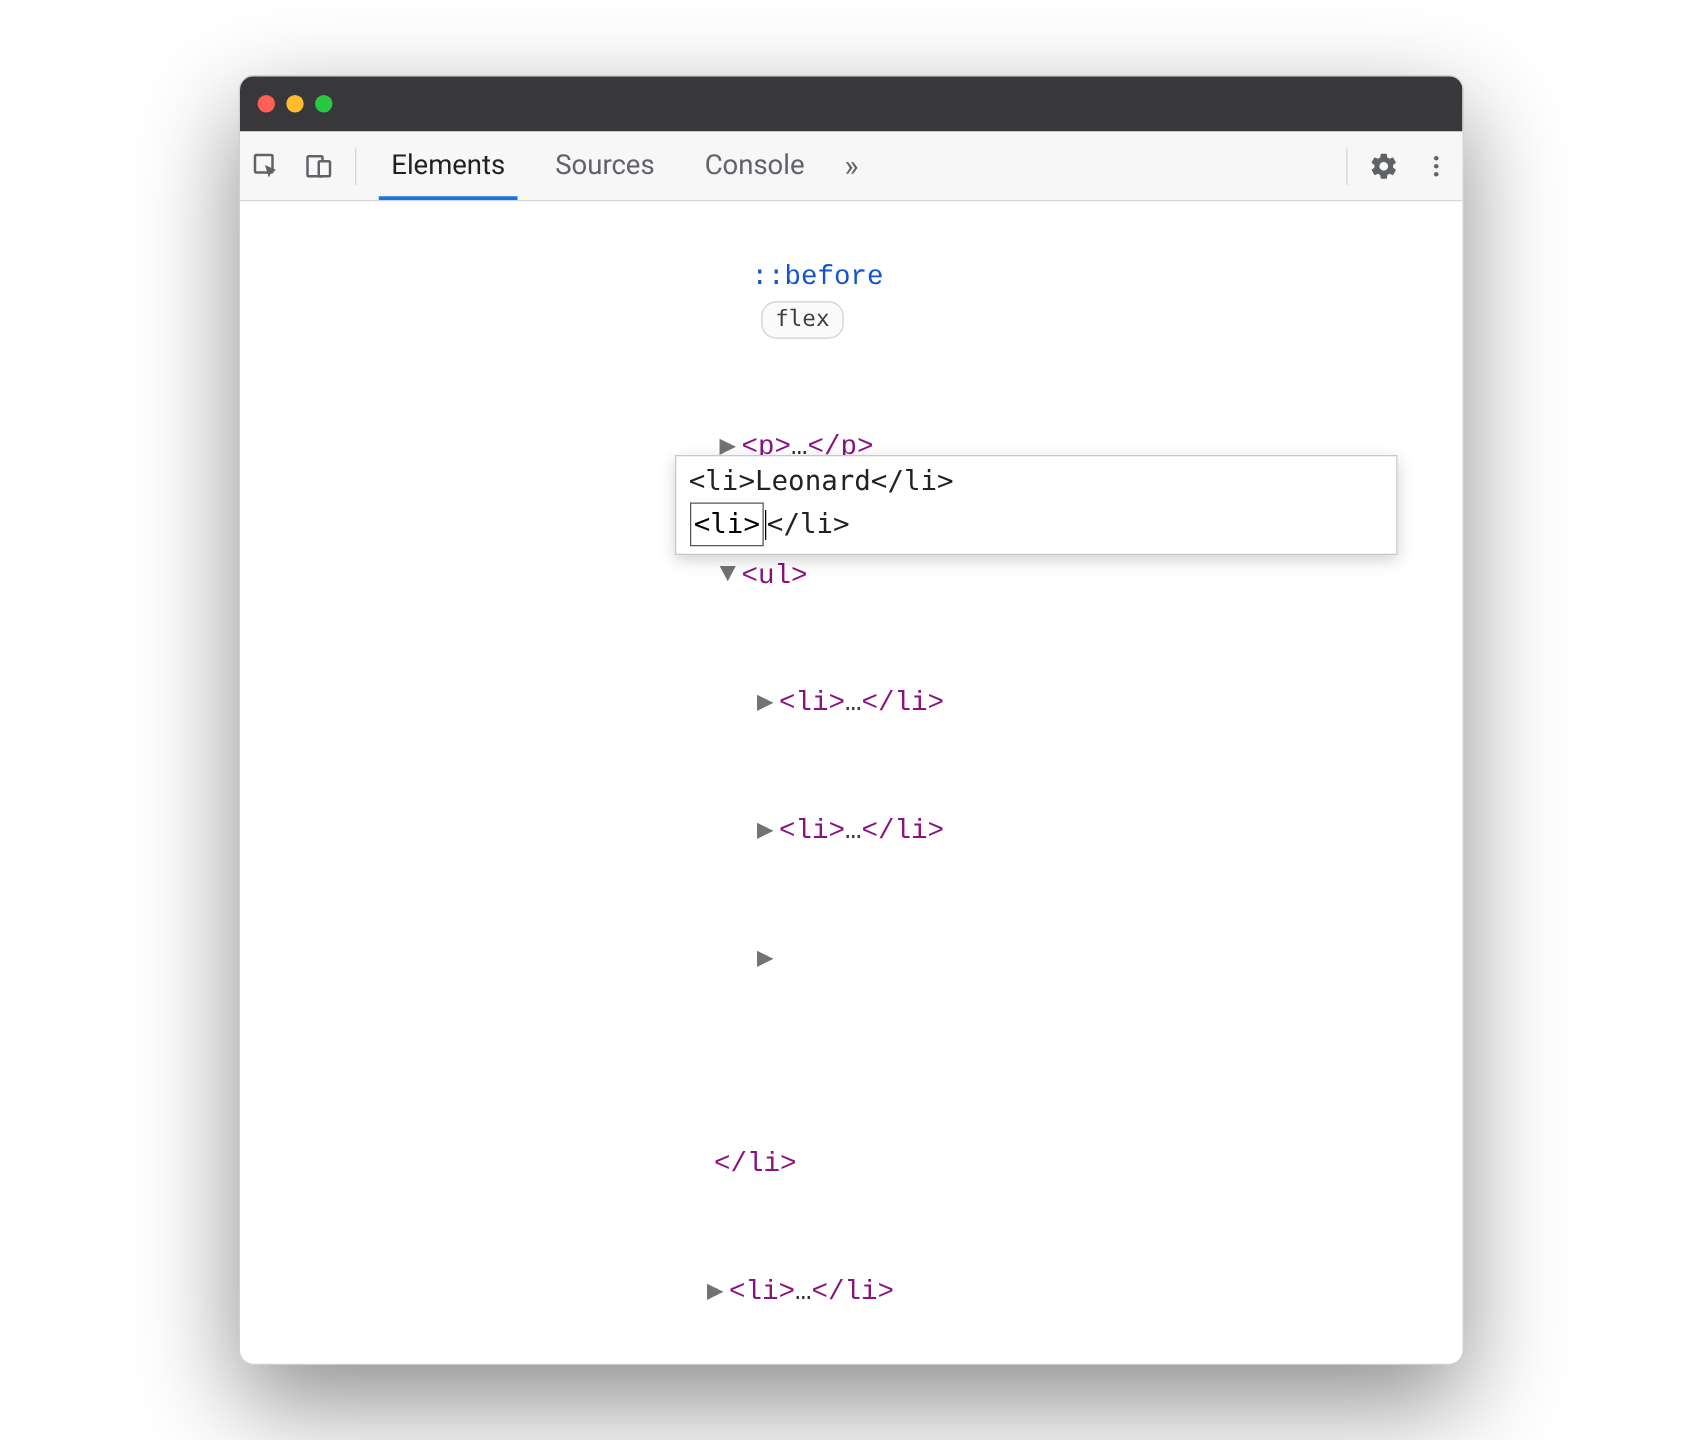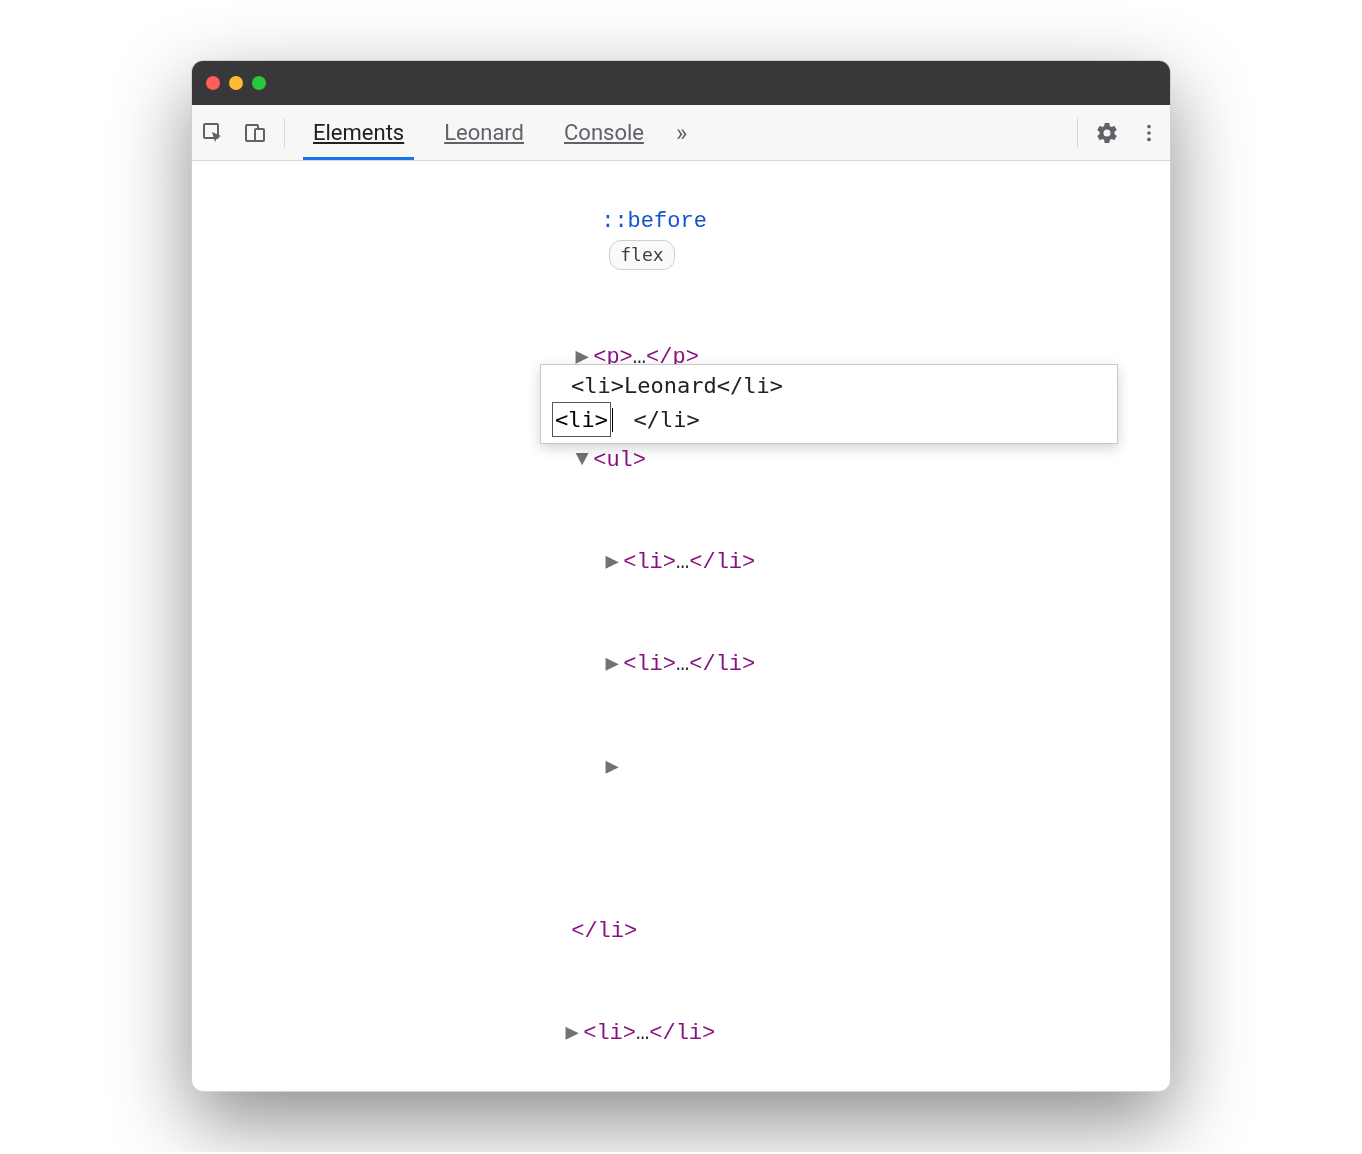--- a/index.html
+++ b/index.html
@@ -46,21 +46,21 @@
     border-bottom: 1px solid #d7d7d7;
     background:#f7f7f7;
     font-size: 21px;
     color:#5f6368;
   }
   .tb-iconbtn { width:42px; display:flex; align-items:center; justify-content:center; color:#5f6368; }
   .tb-sep { width:1px; height:30px; background:#d7d7d7; margin: 0 8px; }
   .tabs { display:flex; align-items:stretch; height:100%; }
   .tab {
     padding: 0 20px; display:flex; align-items:center; position:relative;
-    color:#5f6368; font-size:22px;text-decoration:underline;
+    color:#5f6368; font-size:22px;
   }
   .tab.active { color:#202124; }
   .tab.active::after {
     content:""; position:absolute; bottom:0; left:10px; right:10px; height:3px;
     background:#1a73e8;
   }
   .tb-spacer { flex:1; }
   .more-chevrons { font-size:24px; color:#5f6368; padding: 0 12px; }
   
   .dom-panel {
@@ -101,21 +101,21 @@
     box-shadow: 0 4px 12px rgba(0,0,0,0.18);
     padding: 4px 10px 6px 10px;
     font-family: Menlo, Consolas, monospace;
     font-size: 22px;
     line-height:1.5;
   }
   .editbox .row2 { display:flex; align-items:center; }
   .caret {
     display:inline-block; width:1.5px; height:24px; background:#000;
   }
-  .editbox .edit-tag { color:#222;margin-left:20px; }
+  .editbox .edit-tag { color:#222; }
   .hlbox { border:1px solid #555; padding:0 2px; margin:0 1px; }
 </style>
 </head>
 <body>
 
 <div class="window">
 
   <div class="titlebar">
     <div class="traffic">
       <span class="tl-red"></span>
@@ -133,21 +133,21 @@
     </div>
     <div class="tb-iconbtn">
       <svg width="24" height="24" viewBox="0 0 24 24" fill="none" stroke="#5f6368" stroke-width="2">
         <rect x="3" y="4" width="12" height="16" rx="1"></rect>
         <rect x="12" y="8" width="9" height="12" rx="1" fill="#f7f7f7"></rect>
       </svg>
     </div>
     <div class="tb-sep"></div>
     <div class="tabs">
       <div class="tab active">Elements</div>
-      <div class="tab">Leonard</div>
+      <div class="tab">Sources</div>
       <div class="tab">Console</div>
     </div>
     <div class="more-chevrons">»</div>
     <div class="tb-spacer"></div>
     <div class="tb-sep"></div>
     <div class="tb-iconbtn">
       <svg width="24" height="24" viewBox="0 0 24 24" fill="#5f6368">
         <path d="M19.4 13a7.5 7.5 0 0 0 .07-1 7.5 7.5 0 0 0-.07-1l2.1-1.65a.5.5 0 0 0 .12-.64l-2-3.46a.5.5 0 0 0-.6-.22l-2.49 1a7.3 7.3 0 0 0-1.73-1L14.5 2.5A.5.5 0 0 0 14 2h-4a.5.5 0 0 0-.49.42L9.2 5a7.3 7.3 0 0 0-1.73 1l-2.49-1a.5.5 0 0 0-.6.22l-2 3.46a.5.5 0 0 0 .12.64L4.6 11a7.5 7.5 0 0 0 0 2L2.5 14.65a.5.5 0 0 0-.12.64l2 3.46a.5.5 0 0 0 .6.22l2.49-1a7.3 7.3 0 0 0 1.73 1l.31 2.61A.5.5 0 0 0 10 22h4a.5.5 0 0 0 .49-.42l.31-2.61a7.3 7.3 0 0 0 1.73-1l2.49 1a.5.5 0 0 0 .6-.22l2-3.46a.5.5 0 0 0-.12-.64ZM12 15.5A3.5 3.5 0 1 1 15.5 12 3.5 3.5 0 0 1 12 15.5Z"></path>
       </svg>
     </div>

